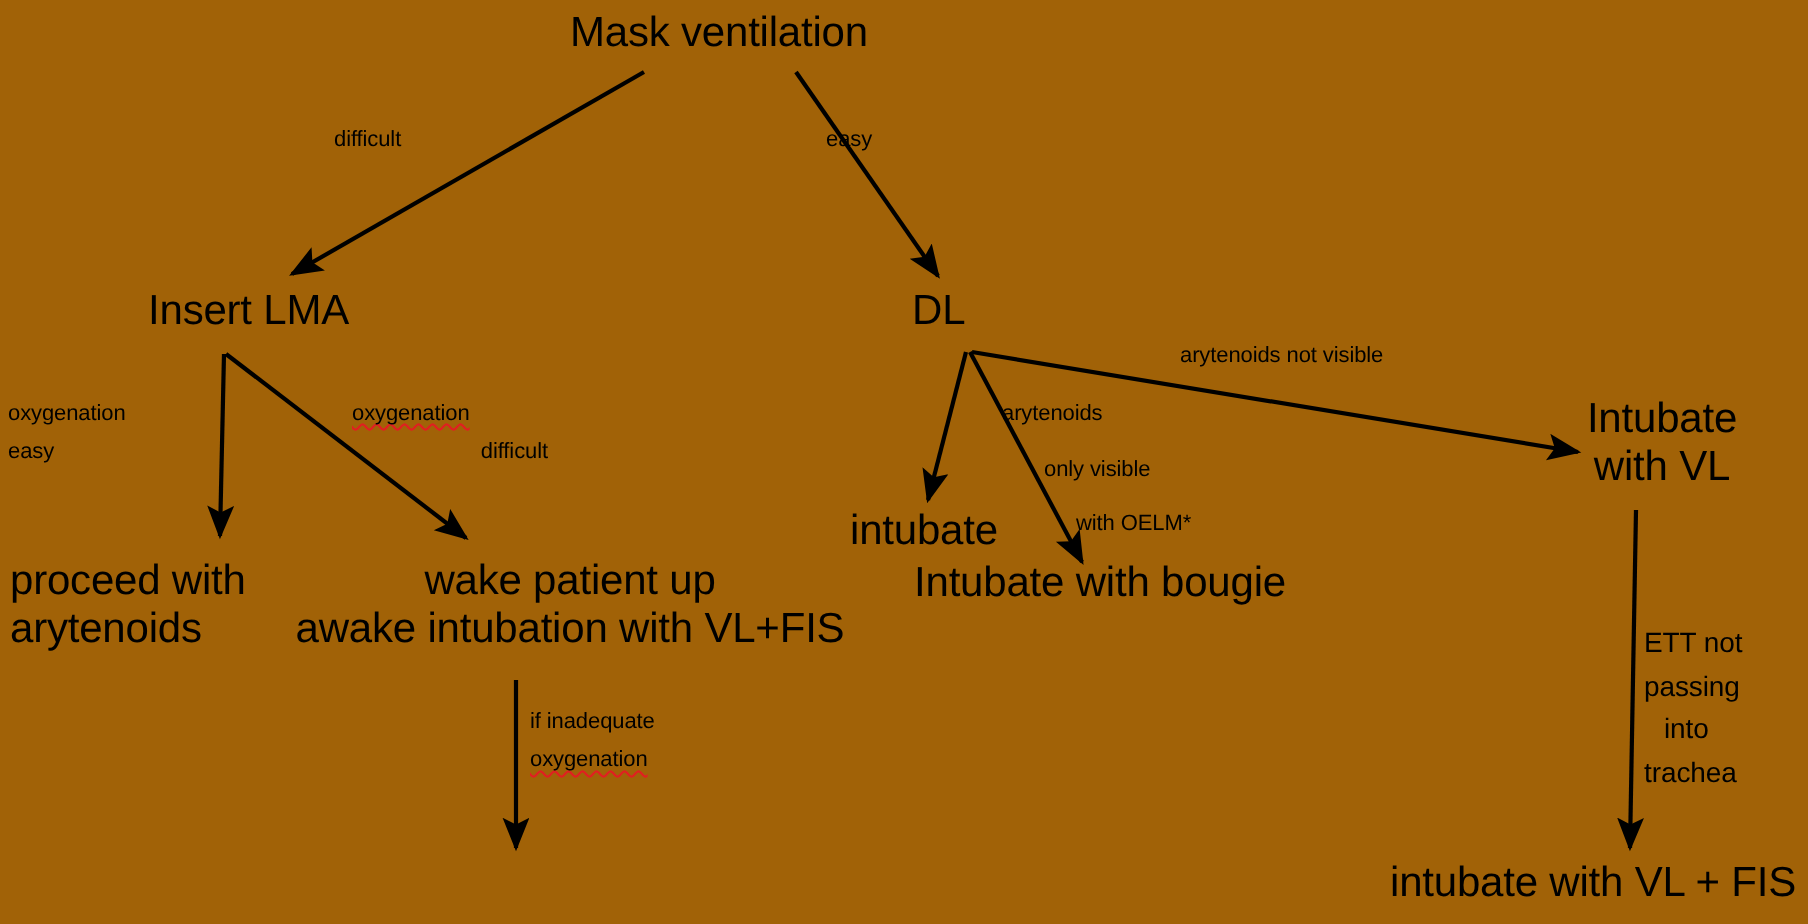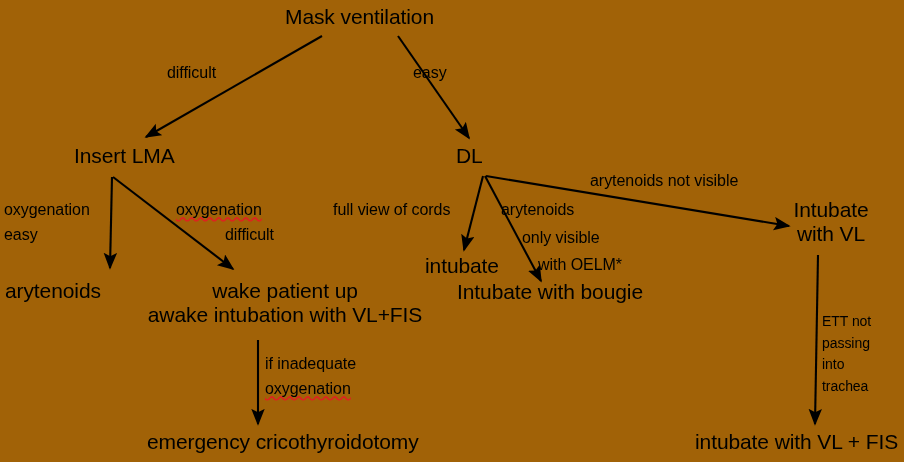--- a/index.html
+++ b/index.html
@@ -27,21 +27,21 @@
   .node, .edge-label {
     position: absolute;
     white-space: nowrap;
     line-height: 1.12;
   }
   .node {
     font-size: 21px;
     letter-spacing: -0.1px;
   }
   .edge-label {
-    font-size: 16px;
+    font-size: 11px;
     letter-spacing: -0.05px;
   }
   .edge-label.tiny {
     font-size: 14px;
   }
   .misspelled {
     text-decoration: underline wavy #e02020;
     text-decoration-skip-ink: none;
     text-underline-offset: 1px;
   }
@@ -84,20 +84,21 @@
 
   <div class="node" style="left:74px; top:144px;">
     <span>Insert LMA</span>
   </div>
 
   <div class="node" style="left:456px; top:144px;">
     <span>DL</span>
   </div>
 
   <div class="node" style="left:5px; top:279px;">
+    <div>proceed with</div>
     <div>arytenoids</div>
   </div>
 
   <div class="node ctr" style="left:140px; top:279px; width:290px;">
     <div>wake patient up</div>
     <div>awake intubation with VL+FIS</div>
   </div>
 
   <div class="node" style="left:425px; top:254px;">
     <span>intubate</span>
@@ -105,23 +106,20 @@
 
   <div class="node" style="left:457px; top:280px;">
     <span>Intubate with bougie</span>
   </div>
 
   <div class="node ctr" style="left:783px; top:198px; width:96px;">
     <div>Intubate</div>
     <div>with VL</div>
   </div>
 
-  <div class="node" style="left:147px; top:430px;">
-    <span>emergency cricothyroidotomy</span>
-  </div>
 
   <div class="node" style="left:695px; top:430px;">
     <span>intubate with VL + FIS</span>
   </div>
 
   <div class="edge-label" style="left:167px; top:64px;">
     <span>difficult</span>
   </div>
 
   <div class="edge-label" style="left:413px; top:64px;">
@@ -131,23 +129,20 @@
   <div class="edge-label" style="left:4px; top:201px;">
     <div>oxygenation</div>
     <div style="margin-top:7px;">easy</div>
   </div>
 
   <div class="edge-label" style="left:176px; top:201px; width:98px; text-align:right;">
     <div class="misspelled" style="text-align:left;">oxygenation</div>
     <div style="margin-top:7px;">difficult</div>
   </div>
 
-  <div class="edge-label" style="left:333px; top:201px;">
-    <span>full view of cords</span>
-  </div>
 
   <div class="edge-label" style="left:501px; top:201px;">
     <span>arytenoids</span>
   </div>
 
   <div class="edge-label" style="left:522px; top:229px;">
     <span>only visible</span>
   </div>
 
   <div class="edge-label" style="left:538px; top:256px;">
@@ -159,17 +154,17 @@
   </div>
 
   <div class="edge-label" style="left:265px; top:355px;">
     <div>if inadequate</div>
     <div class="misspelled" style="margin-top:7px;">oxygenation</div>
   </div>
 
   <div class="edge-label tiny" style="left:822px; top:314px;">
     <div>ETT not</div>
     <div style="margin-top:6px;">passing</div>
-    <div style="margin-top:6px;">into</div>
+    <div style="margin-top:6px;margin-left:10px;">into</div>
     <div style="margin-top:6px;">trachea</div>
   </div>
 
 </div>
 
 </body></html>

